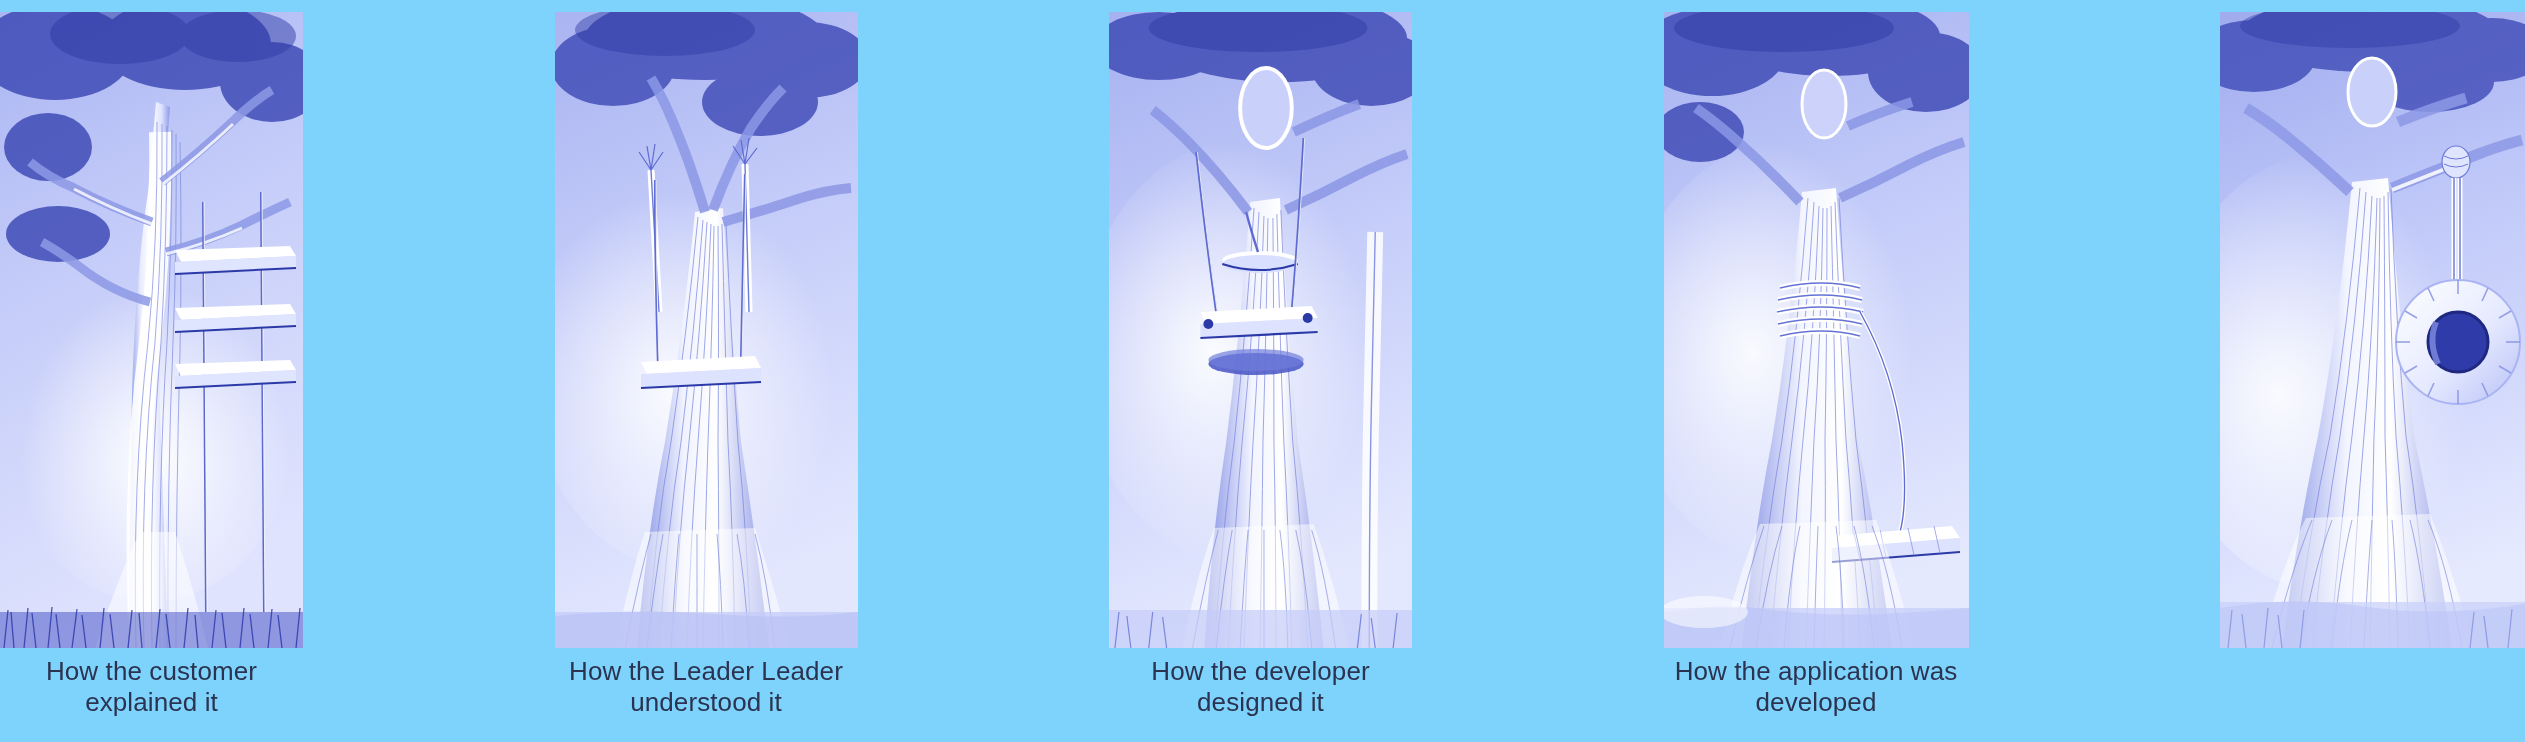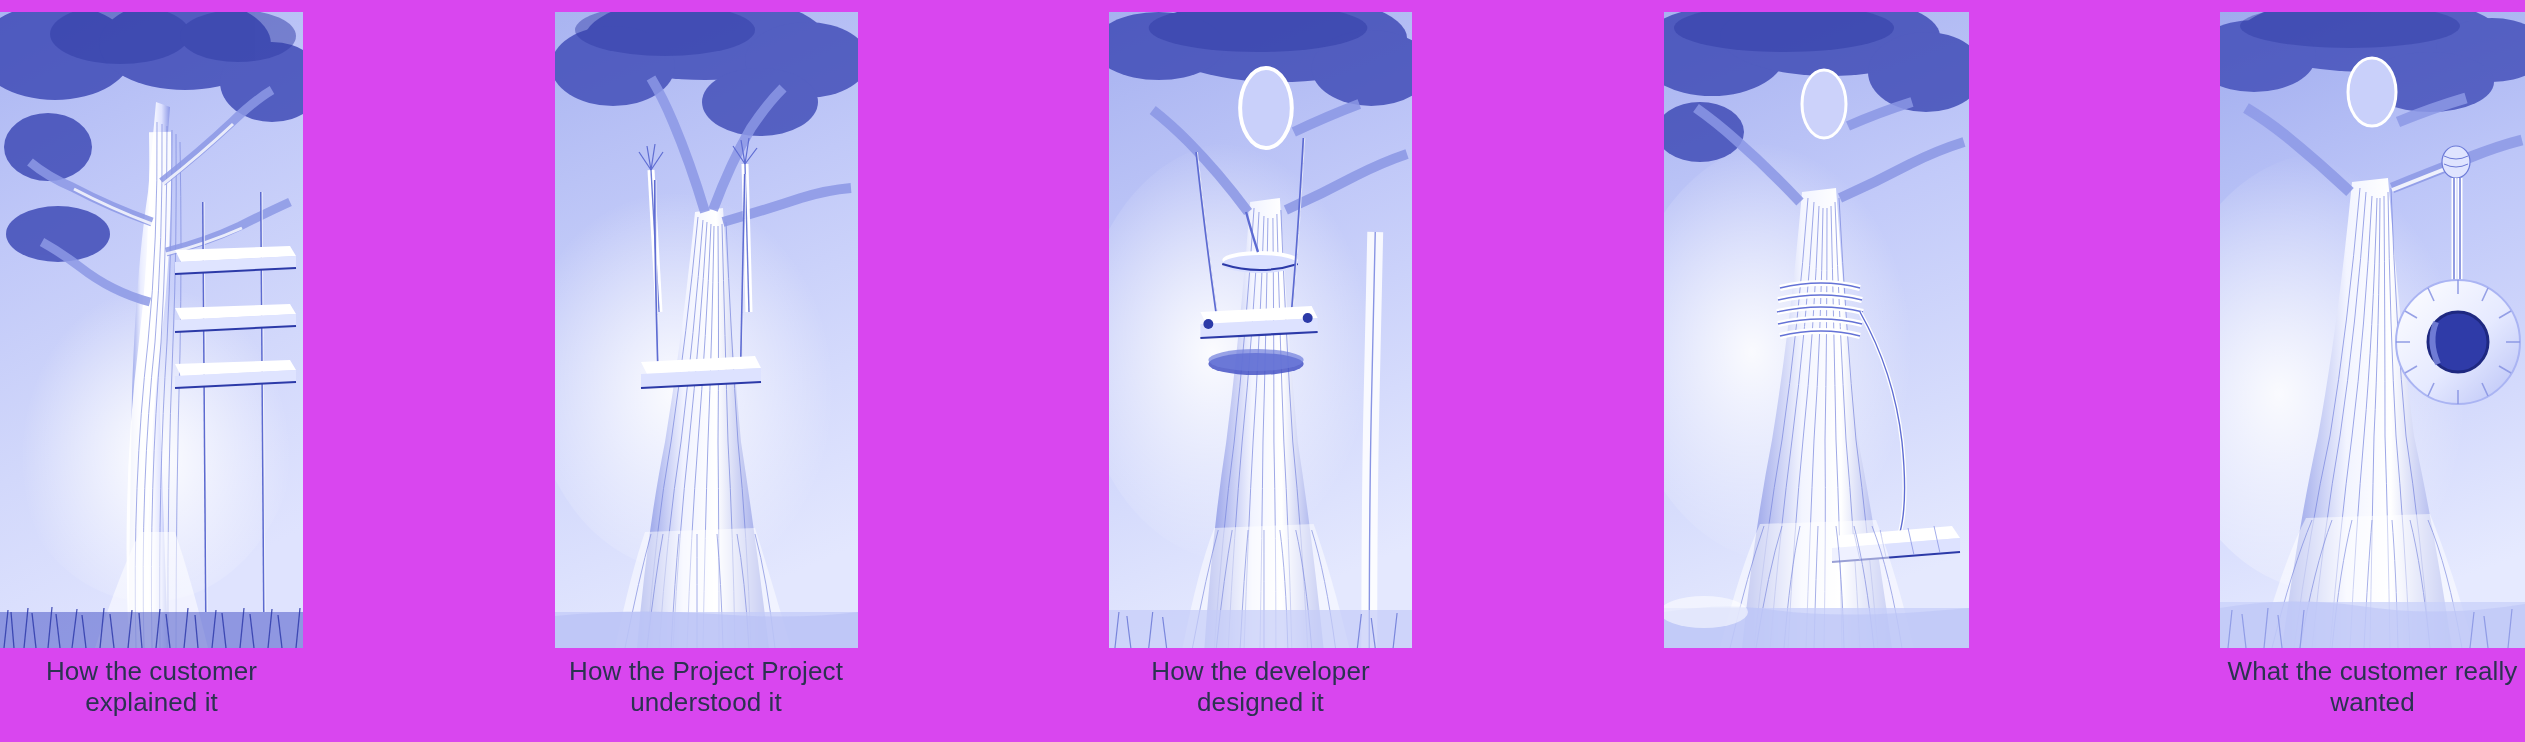--- a/index.html
+++ b/index.html
@@ -8,21 +8,21 @@
     width: 2525px;
     height: 742px;
     overflow: hidden;
     background: #4c6269;
     font-family: "Liberation Sans", sans-serif;
   }
   #stage {
     position: relative;
     width: 2525px;
     height: 742px;
-    background: #d946ef;
+    background: #7dd3fc;
   }
   .strip {
     position: absolute;
     left: 0; top: 0;
     width: 2525px;
     height: 742px;
     display: flex;
     align-items: flex-start;
     justify-content: space-between;
   }
@@ -292,21 +292,21 @@
               <path d="M142 636 Q142 566 142 522"></path>
             <path d="M168 636 Q166 566 162 522"></path>
               <path d="M194 636 Q190 566 182 522"></path>
             <path d="M220 636 Q212 566 200 522"></path>
           </g>
 
           <rect x="0" y="600" width="303" height="36" fill="#c3cbf8" opacity="0.75"></rect>
           <path d="M0 604 Q80 596 160 602 Q240 608 303 600 L303 636 L0 636 Z" fill="#b7c0f5" opacity="0.6"></path>
         </svg>
       </div>
-      <div class="caption">How the Project Project
+      <div class="caption">How the Leader Leader
 understood it</div>
     </div>
 
     <div class="spacer"></div>
 
     <div class="panel p3">
       <div class="panel-art">
         <svg viewBox="0 0 305 636" preserveAspectRatio="none">
           <defs>
             <linearGradient id="sky3" x1="0" y1="0" x2="0.2" y2="1">
@@ -514,20 +514,22 @@
             <path d="M180 636 Q178 560 172 514"></path>
               <path d="M210 636 Q202 560 190 514"></path>
             <path d="M238 636 Q226 560 208 514"></path>
           </g>
           <rect x="0" y="596" width="305" height="40" fill="#c6cef9" opacity="0.75"></rect>
           <path d="M0 600 Q60 590 110 598 Q180 608 305 596 L305 636 L0 636 Z" fill="#bac3f6" opacity="0.55"></path>
 
           <ellipse cx="40" cy="600" rx="44" ry="16" fill="#ffffff" opacity="0.55"></ellipse>
         </svg>
       </div>
+      <div class="caption">How the application was
+developed</div>
     </div>
 
     <div class="spacer"></div>
 
     <div class="panel p5">
       <div class="panel-art">
         <svg viewBox="0 0 305 636" preserveAspectRatio="none">
           <defs>
             <linearGradient id="sky5" x1="0" y1="0" x2="0.18" y2="1">
               <stop offset="0%" stop-color="#9fabee"></stop>
@@ -643,18 +645,16 @@
               <path d="M26 636 L22 602" fill="none"></path>
             <path d="M44 636 L48 596" fill="none"></path>
               <path d="M62 636 L58 603" fill="none"></path>
             <path d="M80 636 L84 598" fill="none"></path>
               <path d="M250 636 L254 600" fill="none"></path>
             <path d="M268 636 L264 604" fill="none"></path>
               <path d="M288 636 L292 597" fill="none"></path>
           </g>
         </svg>
       </div>
-      <div class="caption">What the customer really
-wanted</div>
     </div>
 
   </div>
 </div>
 
 </body></html>

